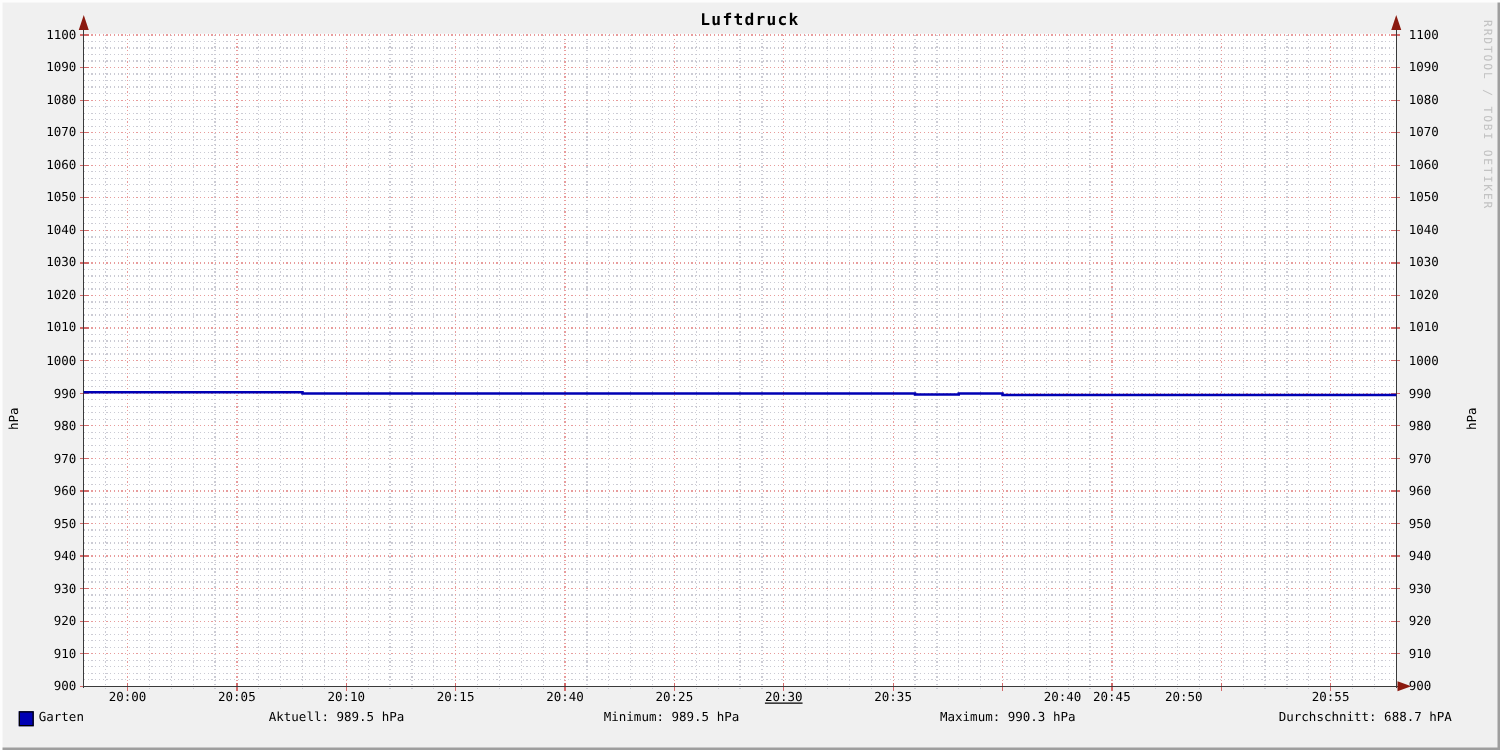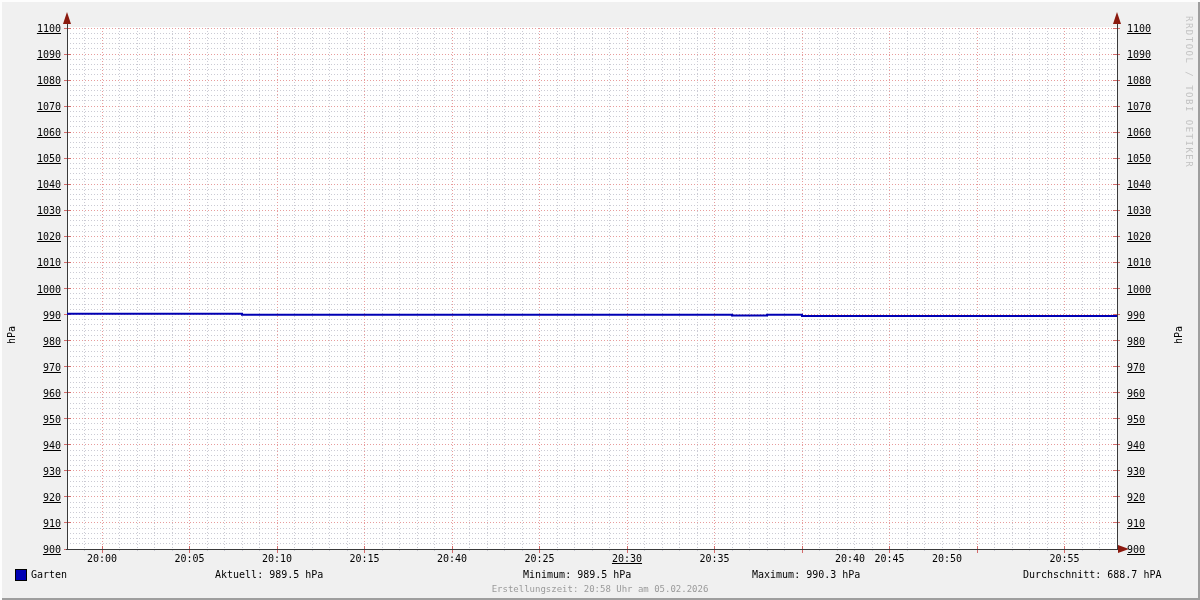--- a/index.html
+++ b/index.html
@@ -9,45 +9,46 @@
     font-family:"DejaVu Sans Mono","Liberation Mono",monospace;
     color:#000;
     box-shadow: inset 2px 2px 0 #fdfdfd, inset -2px -2px 0 #9e9e9e;
   }
   .title {
     position:absolute; left:0; top:9px; width:1200px;
     text-align:center; font-size:13px; font-weight:bold; letter-spacing:1px;
   }
   .canvas { position:absolute; left:67px; top:27px; width:1050px; height:522px; background:#ffffff; }
   svg.plot { position:absolute; left:0; top:0; width:1200px; height:600px; }
-  .ytick { position:absolute; width:40px; font-size:10px; line-height:11px;text-decoration:underline; }
+  .ytick { position:absolute; width:40px; font-size:10px; line-height:11px; }
   .ytick.left { text-align:right; }
   .ytick.right { text-align:left; }
   .xtick { position:absolute; width:44px; font-size:10px; line-height:11px; text-align:center; top:553px; }
   .ylab {
     position:absolute; width:40px; height:12px; font-size:10px; line-height:12px;
     text-align:center; transform:rotate(-90deg);
   }
   .watermark {
     position:absolute; left:1184px; top:16px;
     writing-mode:vertical-rl; font-size:9px; letter-spacing:1.5px; color:#c2c2c2;
   }
   .swatch { position:absolute; left:15px; top:569px; width:10px; height:10px; border:1px solid #000; }
   .legend-text { position:absolute; top:568px; font-size:10px; line-height:14px; }
   .series-name { left:31px; }
   .stat0 { left:215px; }
-  .stat1 { left:483px;margin-left:40px; }
+  .stat1 { left:483px; }
   .stat2 { left:752px; }
   .stat3 { left:1023px; }
   .footer { position:absolute; left:0; top:584px; width:1200px; text-align:center; font-size:9px; color:#9a9a9a; }
 </style>
 </head>
 <body>
 
 <div class="graph">
+  <div class="title">Luftdruck</div>
 
   <div class="canvas"></div>
   <svg class="plot" id="plot-svg" xmlns="http://www.w3.org/2000/svg">
       <line x1="67" y1="543.79" x2="1117" y2="543.79" stroke="#cbcbd4" stroke-width="1" stroke-dasharray="1,2" shape-rendering="crispEdges"></line>
       <line x1="67" y1="538.58" x2="1117" y2="538.58" stroke="#cbcbd4" stroke-width="1" stroke-dasharray="1,2" shape-rendering="crispEdges"></line>
       <line x1="67" y1="533.37" x2="1117" y2="533.37" stroke="#cbcbd4" stroke-width="1" stroke-dasharray="1,2" shape-rendering="crispEdges"></line>
       <line x1="67" y1="528.16" x2="1117" y2="528.16" stroke="#cbcbd4" stroke-width="1" stroke-dasharray="1,2" shape-rendering="crispEdges"></line>
       <line x1="67" y1="517.74" x2="1117" y2="517.74" stroke="#cbcbd4" stroke-width="1" stroke-dasharray="1,2" shape-rendering="crispEdges"></line>
       <line x1="67" y1="512.53" x2="1117" y2="512.53" stroke="#cbcbd4" stroke-width="1" stroke-dasharray="1,2" shape-rendering="crispEdges"></line>
       <line x1="67" y1="507.32" x2="1117" y2="507.32" stroke="#cbcbd4" stroke-width="1" stroke-dasharray="1,2" shape-rendering="crispEdges"></line>
@@ -333,14 +334,13 @@
 
   <div class="watermark">RRDTOOL / TOBI OETIKER</div>
 
   <span class="swatch" style="background: rgb(0, 0, 180);"></span>
   <span class="legend-text series-name">Garten</span>
   <span class="legend-text stat0">Aktuell: 989.5 hPa</span>
   <span class="legend-text stat1">Minimum: 989.5 hPa</span>
   <span class="legend-text stat2">Maximum: 990.3 hPa</span>
   <span class="legend-text stat3">Durchschnitt: 688.7 hPA</span>
 
-  <div class="footer">Erstellungszeit: 20:58 Uhr am 05.02.2026</div>
 </div>
 
 </body></html>

